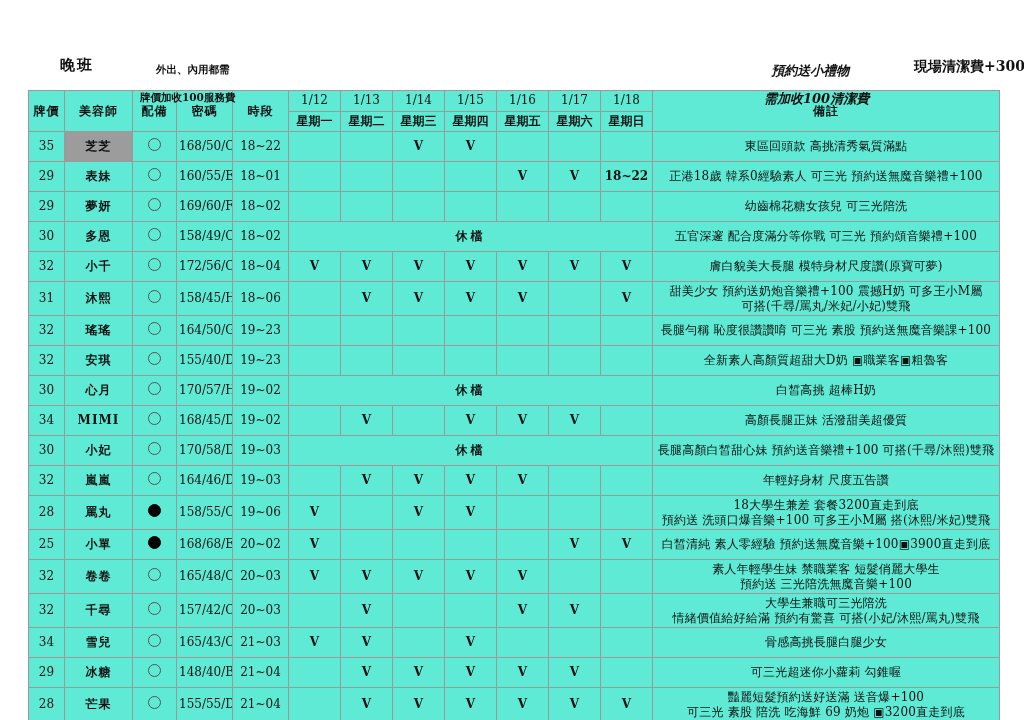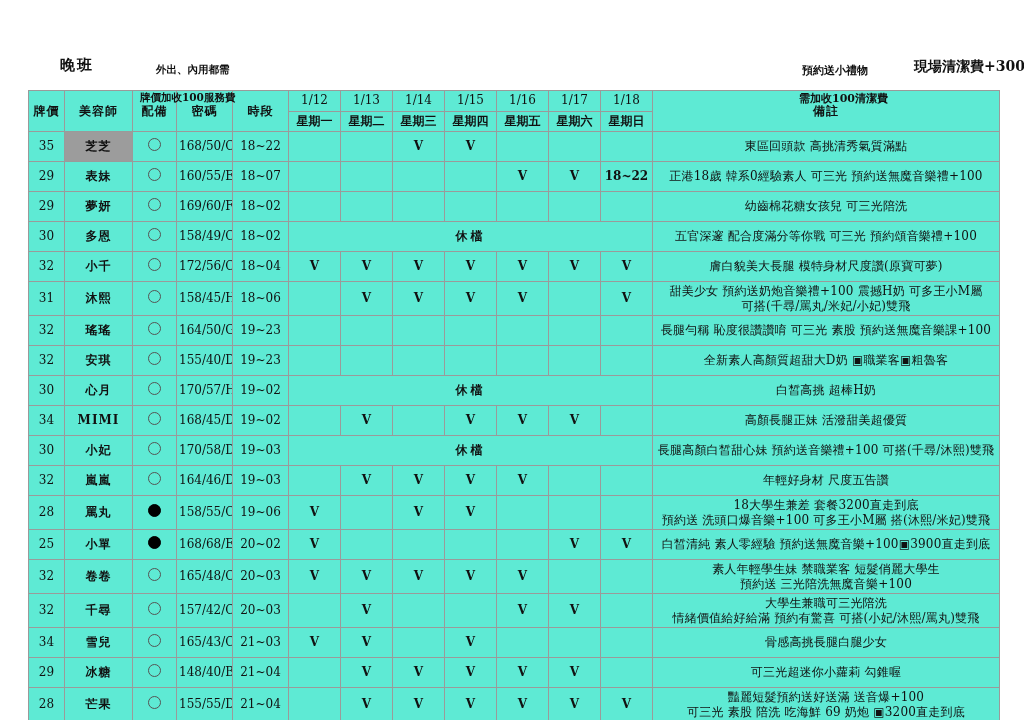--- a/index.html
+++ b/index.html
@@ -10,21 +10,21 @@
   }
   .page{position:relative;width:1024px;height:720px;margin-top:28px;}
 
   
   .topbar{position:relative;height:62px;}
   .th{position:absolute;white-space:pre;font-weight:bold;}
   .th-shift{left:60px;top:28px;font-size:15px;letter-spacing:2px;}
   .th-note-l{left:134px;top:20px;font-size:10.5px;line-height:14px;text-align:left;}
   .th-note-l .l2{padding-left:6px;display:block;}
   .th-title{left:0;right:0;top:26px;text-align:center;font-size:22px;letter-spacing:3px;font-weight:bold;width:1024px;}
-  .th-note-r{left:779px;top:22px;font-size:11px;line-height:14px;}
+  .th-note-r{left:744px;top:22px;font-size:13px;line-height:14px;font-style:italic;}
   .th-note-r .l2{padding-left:20px;display:block;}
   .th-clean{left:914px;top:30px;font-size:14px;}
 
   
   table.sched{
     border-collapse:collapse;
     margin-left:28px;
     width:972px;
     table-layout:fixed;
     background:#5eead4;
@@ -142,21 +142,21 @@
           <td class="day"></td>
           <td class="day"></td>
           <td class="day"></td>
           <td class="note">東區回頭款  高挑清秀氣質滿點</td>
         </tr>
         <tr class="r">
           <td class="price">29</td>
           <td class="name">表妹</td>
           <td class="equip"><span class="circ"></span></td>
           <td class="code">160/55/E</td>
-          <td class="time">18~07</td>
+          <td class="time">18~01</td>
           <td class="day"></td>
           <td class="day"></td>
           <td class="day"></td>
           <td class="day"></td>
           <td class="day">V</td>
           <td class="day">V</td>
           <td class="day">18~22</td>
           <td class="note">正港18歲  韓系0經驗素人  可三光  預約送無魔音樂禮+100</td>
         </tr>
         <tr class="r">

